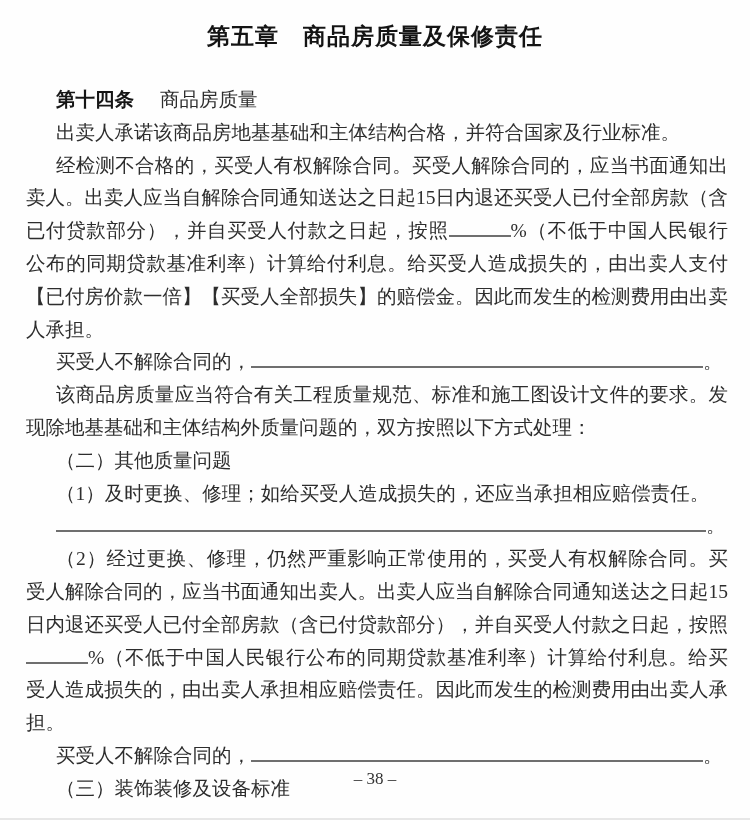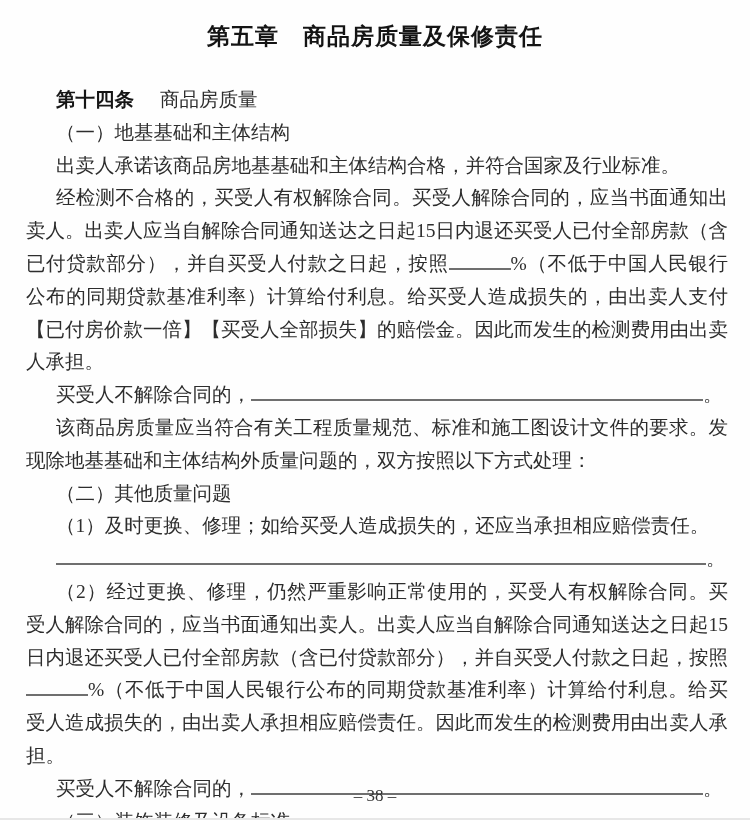--- a/index.html
+++ b/index.html
@@ -41,21 +41,21 @@
   .blank {
     display: inline-block;
     border-bottom: 2px solid #6f6f6f;
     vertical-align: baseline;
   }
   .blank-short { width: 62px; }
   .blank-long  { width: 452px; }
   .blank-full  { width: 650px; }
   .footer {
     position: absolute;
-    bottom: 14px; left: 0;
+    bottom: 31px; left: 0;
     width: 100%;
     text-align: center;
     font-size: 17px;
     color: #333333;
   }
   .scan-edge {
     position: absolute;
     bottom: 0; left: 0;
     width: 100%; height: 2px;
     background: #e7e7e7;
@@ -67,21 +67,20 @@
 <div class="page">
 
   <div class="chapter-title">第五章　商品房质量及保修责任</div>
 
   <div class="content">
 
     <p class="article-heading">
       <span class="article-number">第十四条</span><span class="article-title">商品房质量</span>
     </p>
 
-    <p>（一）地基基础和主体结构</p>
 
     <p>出卖人承诺该商品房地基基础和主体结构合格，并符合国家及行业标准。</p>
 
     <p>
       <span>经检测不合格的，买受人有权解除合同。买受人解除合同的，应当书面通知出卖人。出卖人应当自解除合同通知送达之日起15日内退还买受人已付全部房款（含已付贷款部分），并自买受人付款之日起，按照</span><span class="blank blank-short"></span><span>%（不低于中国人民银行公布的同期贷款基准利率）计算给付利息。给买受人造成损失的，由出卖人支付【已付房价款一倍】【买受人全部损失】的赔偿金。因此而发生的检测费用由出卖人承担。</span>
     </p>
 
     <p>
       <span>买受人不解除合同的，</span><span class="blank blank-long"></span><span>。</span>
     </p>

